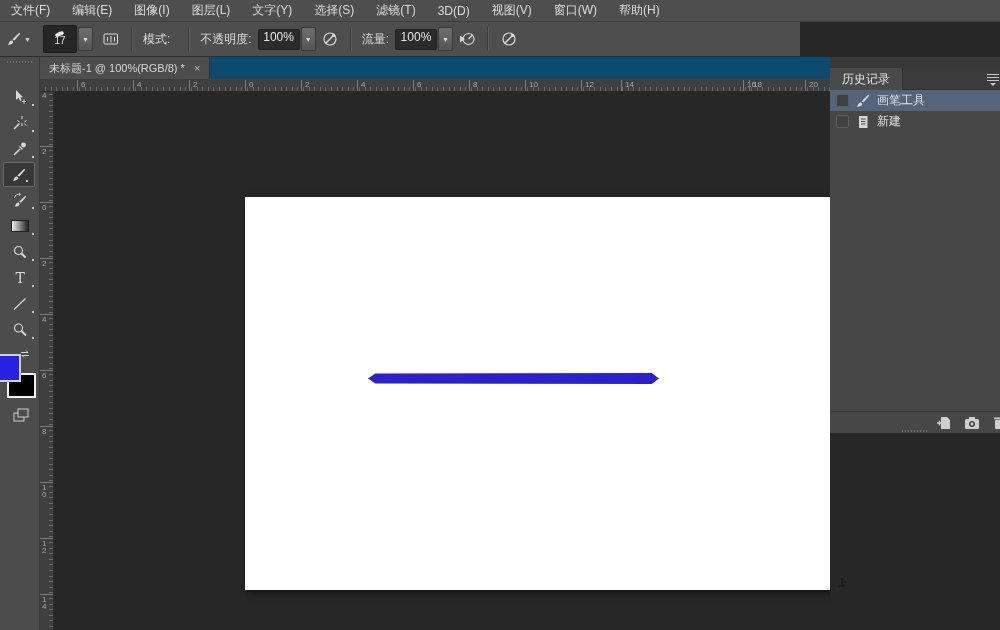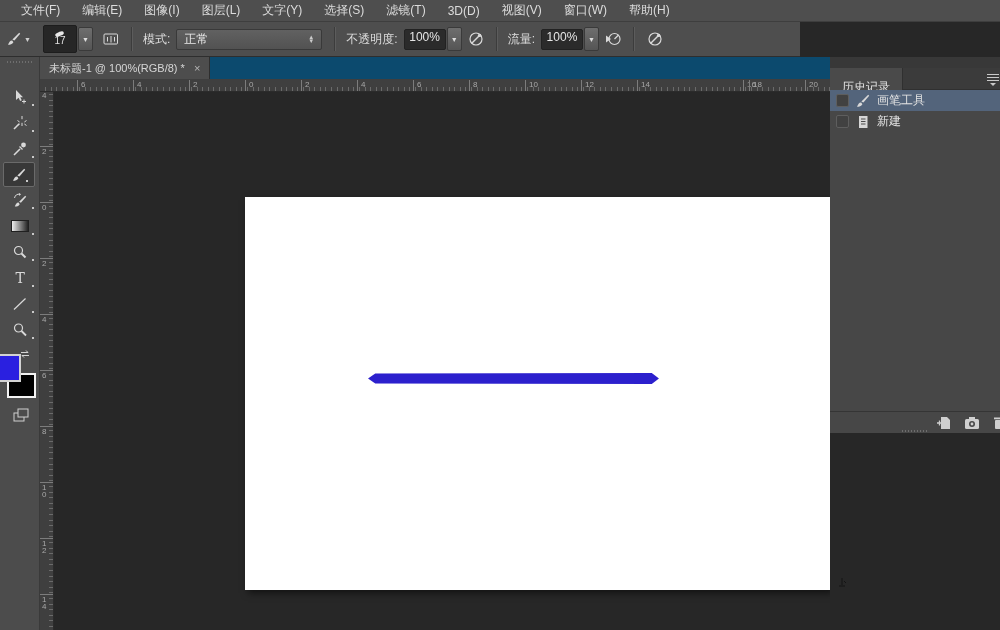--- a/index.html
+++ b/index.html
@@ -3,21 +3,21 @@
 <meta charset="utf-8">
 <style>
   html,body{margin:0;padding:0;}
   body{width:1000px;height:630px;position:relative;overflow:hidden;
        background:#272727;font-family:"Liberation Sans","DejaVu Sans",sans-serif;
        -webkit-font-smoothing:antialiased;}
   .abs{position:absolute;}
 
   
   .menu-bar{left:0;top:0;width:1000px;height:22px;background:#4e4e4e;
-            border-bottom:1px solid #3e3e3e;display:flex;align-items:center;padding-left:10px;box-sizing:border-box;}
+            border-bottom:1px solid #3e3e3e;display:flex;align-items:center;box-sizing:border-box;}
   .menu-item{padding:0 11px;font-size:12px;color:#dcdcdc;white-space:nowrap;cursor:default;}
 
   
   .options-bar{left:0;top:22px;width:800px;height:35px;background:#4e4e4e;
                border-bottom:1px solid #2e2e2e;display:flex;align-items:center;box-sizing:border-box;}
   .ob-sep{width:1px;height:24px;background:#3c3c3c;border-right:1px solid #5c5c5c;margin:0 6px;}
   .tool-preset{display:flex;align-items:center;margin-left:6px;}
   .mini-arrow{font-size:7px;color:#cfcfcf;margin-left:2px;}
   .brush-size-box{margin-left:12px;width:32px;height:26px;background:#262626;border:1px solid #1d1d1d;
                   border-radius:2px;display:flex;flex-direction:column;align-items:center;justify-content:center;}
@@ -74,21 +74,21 @@
   .canvas{position:absolute;left:191px;top:105px;width:585px;height:393px;background:#ffffff;
           box-shadow:3px 3px 7px rgba(0,0,0,.55);}
   .brush-stroke{position:absolute;left:123px;top:176px;width:291px;height:11px;
                 clip-path:polygon(0 50%,2.5% 4%,97.5% 0,100% 50%,97.5% 100%,2.5% 96%);border-radius:6px;}
   .cursor-mark{left:838px;top:577px;width:10px;height:12px;}
 
   
   .right-dock{left:830px;top:57px;width:170px;height:376px;overflow:hidden;}
   .dock-top{position:absolute;left:0;top:0;width:170px;height:11px;background:#383838;}
   .panel-header{position:absolute;left:0;top:11px;width:170px;height:22px;background:#3b3b3b;border-bottom:1px solid #303030;box-sizing:border-box;}
-  .panel-tab{display:inline-flex;align-items:center;height:22px;padding:8px 12px;background:#4a4a4a;
+  .panel-tab{display:inline-flex;align-items:center;height:22px;padding:0 12px;background:#4a4a4a;
              font-size:12px;color:#e3e3e3;border-right:1px solid #303030;}
   .panel-menu{position:absolute;right:0px;top:4px;}
   .panel-body{position:absolute;left:0;top:33px;width:170px;height:321px;background:#474747;}
   .hist-row{display:flex;align-items:center;height:21px;padding-left:6px;gap:6px;font-size:12px;color:#e2e2e2;}
   .hist-row.snapshot{height:28px;border-bottom:1px solid #3a3a3a;}
   .hist-row.selected{background:#53647b;}
   .src-box{width:15px;height:15px;background:#3e3e3e;border:1px solid #5d5d5d;display:flex;align-items:center;justify-content:center;flex:none;}
   .thumb{width:30px;height:20px;background:#ffffff;border:1px solid #8a8a8a;flex:none;}
   .hist-check{width:11px;height:11px;background:#414141;border:1px solid #5e5e5e;border-radius:2px;flex:none;}
   .hist-icon{width:16px;height:16px;display:flex;align-items:center;justify-content:center;flex:none;}
@@ -134,27 +134,20 @@
   <div class="icon-btn" style="margin-left:8px;">
     <span class="tool-icon">
         <svg width="16" height="16" viewBox="0 0 16 16">
           <rect x="1" y="3" width="13.5" height="10" rx="1" fill="none" stroke="#d9d9d9"></rect>
           <path d="M4.5 6v4.5M8 5v6.5M11.5 6v4.5" stroke="#d9d9d9"></path>
         </svg>
       </span>
   </div>
   <div class="ob-sep"></div>
   <span class="ob-label">模式:</span>
-  <div class="mode-select">
-    <span>正常</span>
-    <span class="updown">
-        <span>▲</span>
-        <span>▼</span>
-      </span>
-  </div>
   <div class="ob-sep" style="margin-left:12px;"></div>
   <span class="ob-label">不透明度:</span>
   <div class="num-field">
     <span>100%</span>
   </div>
   <div class="drop-btn">▼</div>
   <div class="icon-btn">
     <span class="tool-icon">
         <svg width="18" height="18" viewBox="0 0 18 18">
           <circle cx="9" cy="9" r="6" fill="none" stroke="#d9d9d9" stroke-width="1.2"></circle>
@@ -299,21 +292,21 @@
     <div class="h-num" style="left: 39px;"><span>6</span></div>
     <div class="h-num" style="left: 95px;"><span>4</span></div>
     <div class="h-num" style="left: 151px;"><span>2</span></div>
     <div class="h-num" style="left: 207px;"><span>0</span></div>
     <div class="h-num" style="left: 263px;"><span>2</span></div>
     <div class="h-num" style="left: 319px;"><span>4</span></div>
     <div class="h-num" style="left: 375px;"><span>6</span></div>
     <div class="h-num" style="left: 431px;"><span>8</span></div>
     <div class="h-num" style="left: 487px;"><span>10</span></div>
     <div class="h-num" style="left: 543px;"><span>12</span></div>
-    <div class="h-num" style="left: 599px;"><span>14</span></div>
+    <div class="h-num" style="left: 583px;"><span>14</span></div>
     <div class="h-num" style="left: 668px; margin-left: 37px;"><span>16</span></div>
     <div class="h-num" style="left: 711px;"><span>18</span></div>
     <div class="h-num" style="left: 767px;"><span>20</span></div>
   </div>
 <div class="abs v-ruler" id="vRuler">
     <div class="v-num" style="top: 0px;">4</div>
     <div class="v-num" style="top: 56px;">2</div>
     <div class="v-num" style="top: 112px;">0</div>
     <div class="v-num" style="top: 168px;">2</div>
     <div class="v-num" style="top: 224px;">4</div>

